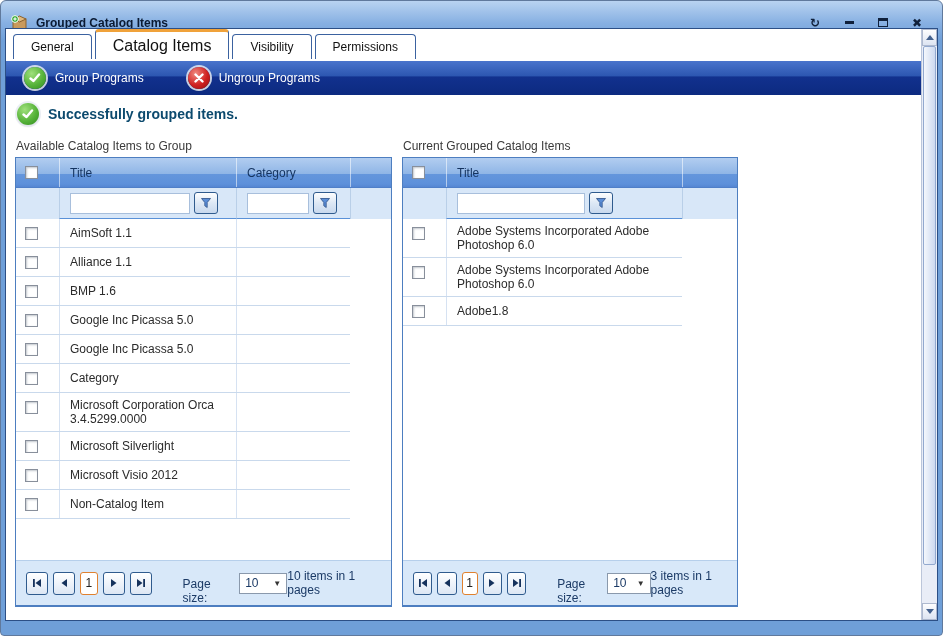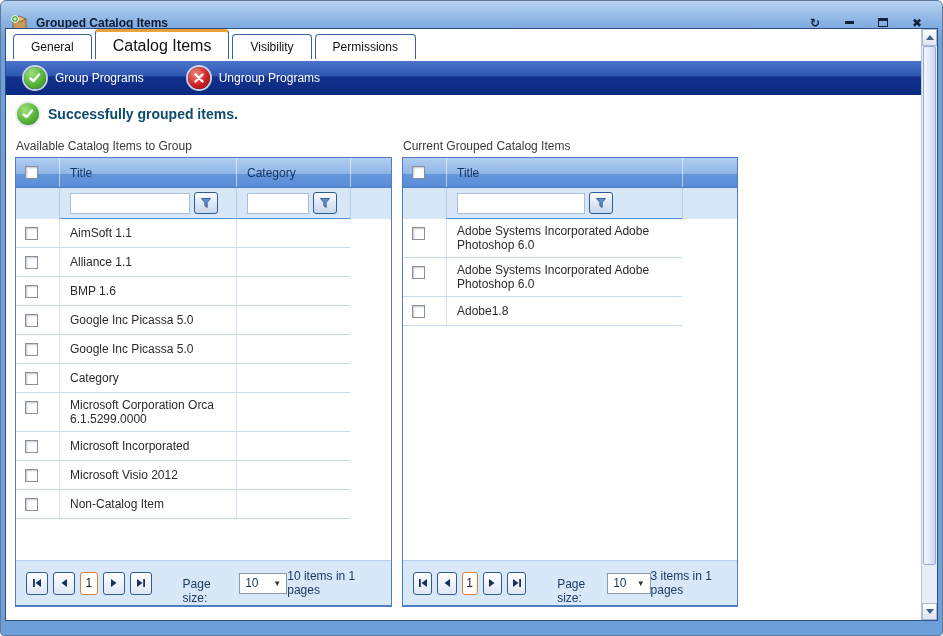--- a/index.html
+++ b/index.html
@@ -264,28 +264,28 @@
                 <div class="dcell col-check">
                     <span class="checkbox"></span>
                   </div>
                 <div class="dcell col-title-l">Category</div>
                 <div class="dcell col-cat"></div>
               </div>
               <div class="grid-row">
                 <div class="dcell col-check">
                     <span class="checkbox"></span>
                   </div>
-                <div class="dcell col-title-l">Microsoft Corporation Orca 6.1.5299.0000</div>
-                <div class="dcell col-cat"></div>
-              </div>
-              <div class="grid-row">
-                <div class="dcell col-check">
-                    <span class="checkbox"></span>
-                  </div>
-                <div class="dcell col-title-l">Microsoft Incorporated</div>
+                <div class="dcell col-title-l">Microsoft Corporation Orca 3.4.5299.0000</div>
+                <div class="dcell col-cat"></div>
+              </div>
+              <div class="grid-row">
+                <div class="dcell col-check">
+                    <span class="checkbox"></span>
+                  </div>
+                <div class="dcell col-title-l">Microsoft Silverlight</div>
                 <div class="dcell col-cat"></div>
               </div>
               <div class="grid-row">
                 <div class="dcell col-check">
                     <span class="checkbox"></span>
                   </div>
                 <div class="dcell col-title-l">Microsoft Visio 2012</div>
                 <div class="dcell col-cat"></div>
               </div>
               <div class="grid-row">

